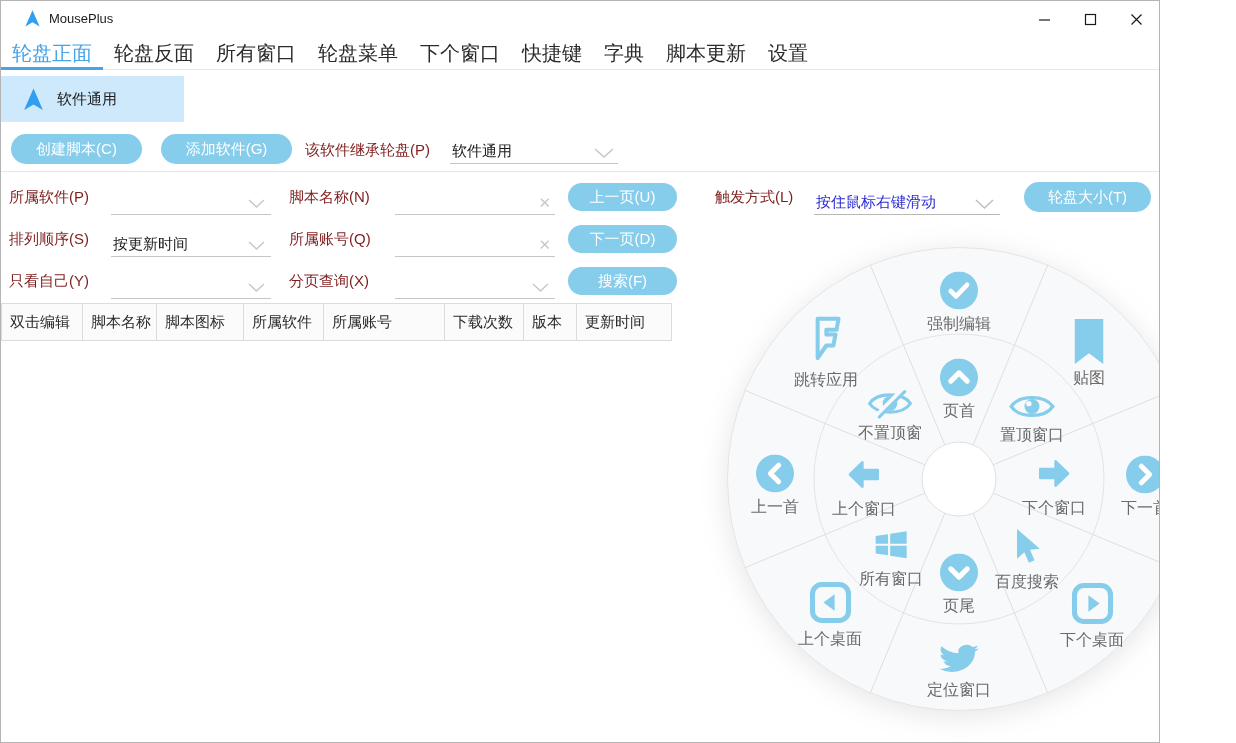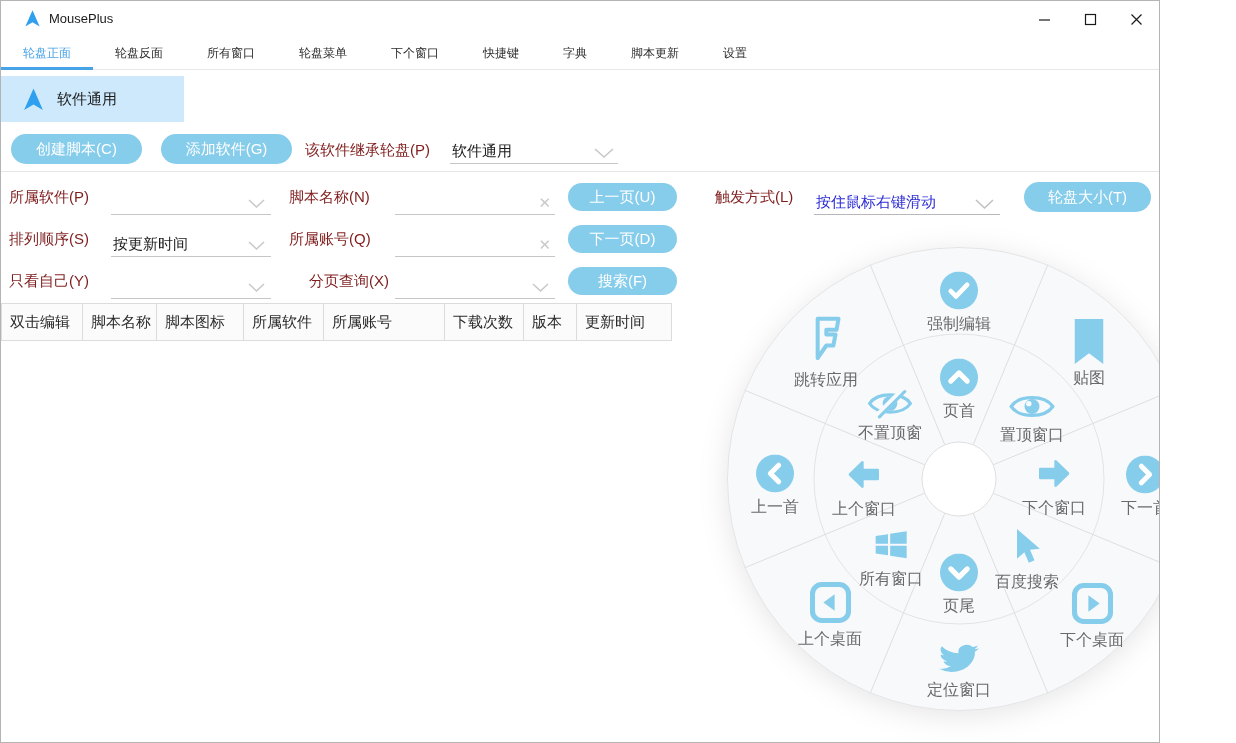--- a/index.html
+++ b/index.html
@@ -9,21 +9,21 @@
   .abs { position:absolute; }
 
   
   .titlebar { position:absolute; left:0; top:0; width:100%; height:36px; background:#fff; }
   .app-title { position:absolute; left:48px; top:10px; font-size:13px; color:#1a1a1a; }
   .win-controls { position:absolute; right:0; top:0; height:36px; display:flex; }
   .win-btn { width:46px; height:36px; display:flex; align-items:center; justify-content:center; cursor:pointer; }
 
   
   .tabbar { position:absolute; left:0; top:36px; width:100%; height:33px; display:flex; border-bottom:1px solid #e7e7e7; background:#fff; }
-  .tab { padding:0 22px; font-size:12px; color:#2b2b2b; display:flex; align-items:center; cursor:pointer; position:relative; }
+  .tab { padding:0 11px; font-size:20px; color:#2b2b2b; display:flex; align-items:center; cursor:pointer; position:relative; }
   .tab.active { color:#47a3e8; }
   .tab.active::after { content:""; position:absolute; left:0; right:0; bottom:-1px; height:3px; background:#47a3e8; }
 
   
   .sw-item { position:absolute; left:0; top:75px; width:183px; height:46px; background:#cde9fb; display:flex; align-items:center; cursor:pointer; }
   .sw-item .tri { margin-left:20px; }
   .sw-item .sw-label { margin-left:11px; font-size:15px; color:#1a1a1a; }
 
   .btn-pill { position:absolute; background:#86cceb; color:#fff; font-size:15px; text-align:center; border:none; border-radius:15px; cursor:pointer; display:flex; align-items:center; justify-content:center; }
   .lbl { position:absolute; font-size:15px; color:#7f1d1d; white-space:nowrap; }
@@ -133,21 +133,21 @@
     <span class="clear-x" style="right:4px;">✕</span>
   </div>
   <button class="btn-pill" style="left:567px;top:224px;width:109px;height:28px;border-radius:14px;">下一页(D)</button>
 
   <span class="lbl" style="left:8px;top:271px;">只看自己(Y)</span>
   <div class="ufield" style="left:110px;top:274px;width:160px;">
     <svg class="chev" style="right:6px;" width="17" height="10" viewBox="0 0 17 10">
         <path d="M1 1l7.5 7 7.5-7" fill="none" stroke="#c8c8c8" stroke-width="1.5"></path>
       </svg>
   </div>
-  <span class="lbl" style="left:288px;top:271px;margin-left:20px;">分页查询(X)</span>
+  <span class="lbl" style="left:288px;top:271px;">分页查询(X)</span>
   <div class="ufield" style="left:394px;top:274px;width:160px;">
     <svg class="chev" style="right:6px;" width="17" height="10" viewBox="0 0 17 10">
         <path d="M1 1l7.5 7 7.5-7" fill="none" stroke="#c8c8c8" stroke-width="1.5"></path>
       </svg>
   </div>
   <button class="btn-pill" style="left:567px;top:266px;width:109px;height:28px;border-radius:14px;">搜索(F)</button>
 
   <span class="lbl" style="left:714px;top:187px;">触发方式(L)</span>
   <div class="ufield" style="left:813px;top:190px;width:186px;border-bottom-color:#b8b8b8;">
     <span class="value blue">按住鼠标右键滑动</span>

